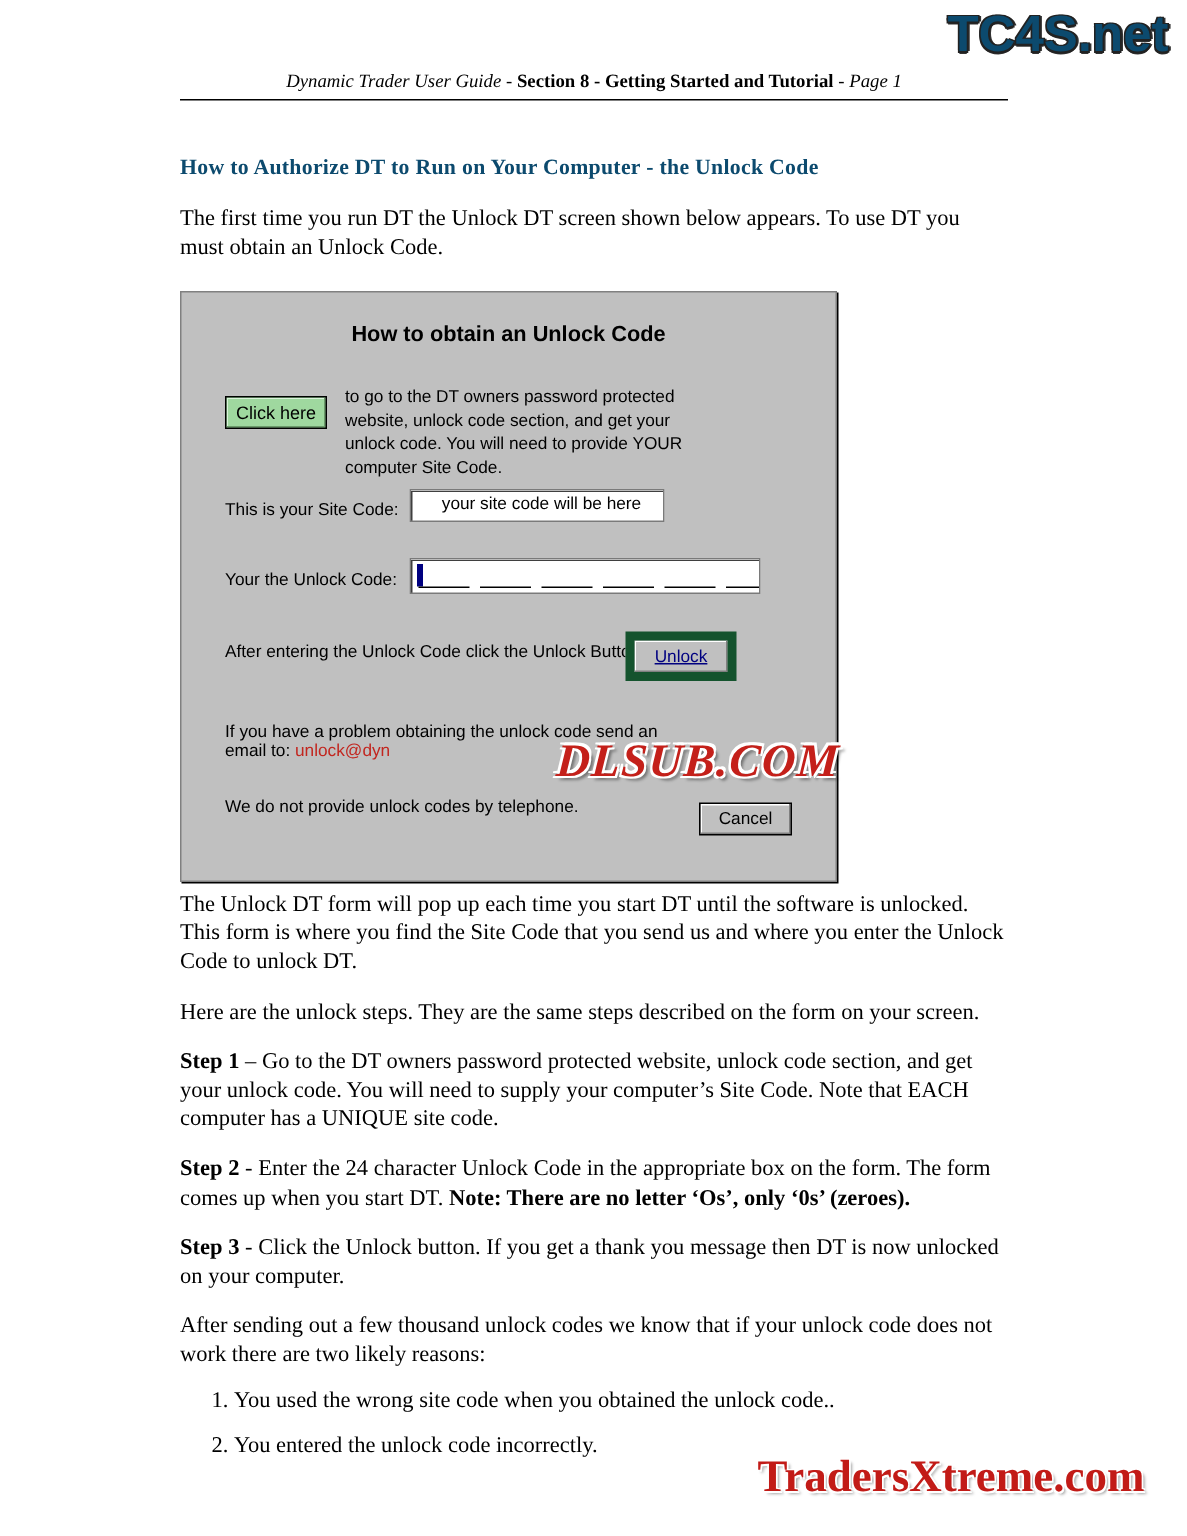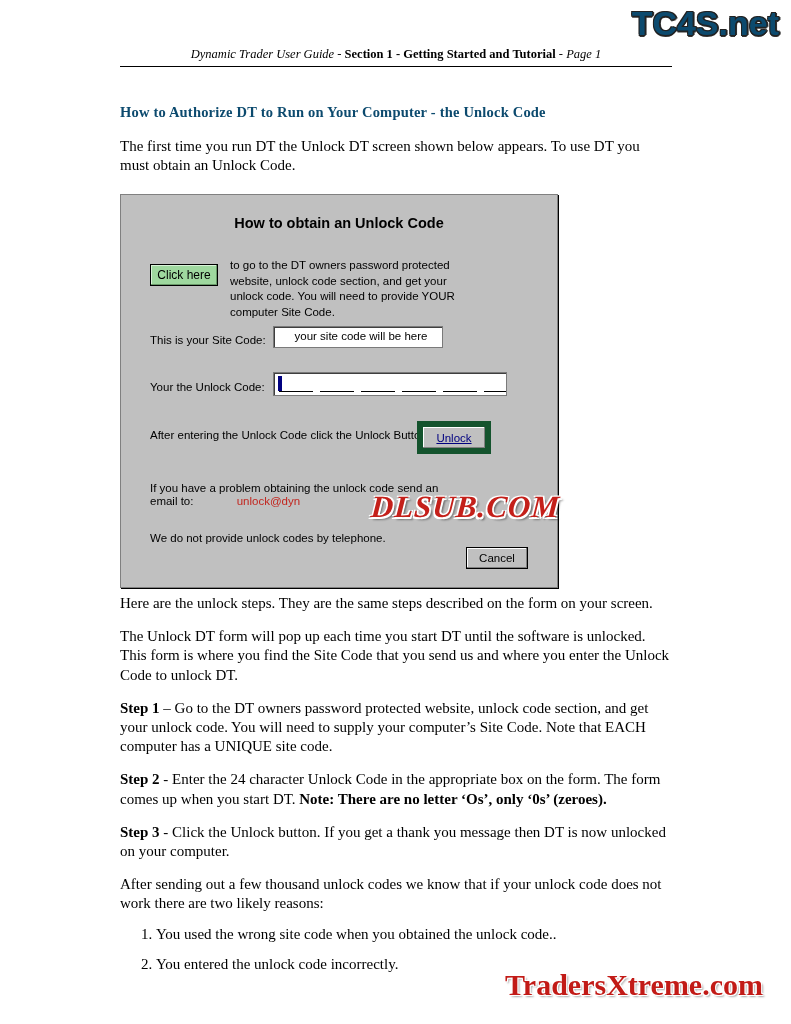--- a/index.html
+++ b/index.html
@@ -236,32 +236,32 @@
     color: #000;
     line-height: 1.4;
   }
   .email-line {
     position: absolute;
     left: 29px;
     top: 300px;
     font-size: 11.5px;
     color: #000;
   }
-  .email-addr { color: #c2261f; margin-left: 40px; }
+  .email-addr { color: #c2261f; }
   .phone-line {
     position: absolute;
     left: 29px;
     top: 337px;
     font-size: 11.5px;
     color: #000;
   }
   .cancel-btn {
     position: absolute;
     left: 345px;
-    top: 352px;
+    top: 340px;
     width: 60px;
     height: 20px;
     background: #c0c0c0;
     border: 1px solid #000;
     box-shadow: inset -1px -1px 0 #808080, inset 1px 1px 0 #ffffff;
     font-size: 11.5px;
     display: flex;
     align-items: center;
     justify-content: center;
     color: #000;
@@ -270,21 +270,21 @@
   
   .lower { position: absolute; left: 120px; top: 594px; width: 552px; }
   .step-lbl { font-weight: bold; }
 </style>
 </head>
 <body>
 
 <div class="wm-top">TC4S.net</div>
 
 <div class="doc-header">
-  <span>Dynamic Trader User Guide - </span><b>Section 1 - Getting Started and Tutorial</b><span> - Page 1</span>
+  <span>Dynamic Trader User Guide - </span><b>Section 8 - Getting Started and Tutorial</b><span> - Page 1</span>
 </div>
 <div class="header-rule"></div>
 
 <div class="content">
   <h1 class="section-title">How to Authorize DT to Run on Your Computer  - the Unlock Code</h1>
   <p class="para">The first time you run DT the Unlock DT screen shown below appears. To use DT you must obtain an Unlock Code.</p>
 </div>
 
 <div class="dialog">
   <div class="dlg-body">
@@ -321,22 +321,22 @@
 
     <div class="cancel-btn">
         <span>Cancel</span>
       </div>
   </div>
 </div>
 
 <div class="wm-dlsub">DLSUB.COM</div>
 
 <div class="lower">
+  <p class="para">The Unlock DT form will pop up each time you start DT until the software is unlocked. This form is where you find the Site Code that you send us and where you enter the Unlock Code to unlock DT.</p>
   <p class="para">Here are the unlock steps. They are the same steps described on the form on your screen.</p>
-  <p class="para">The Unlock DT form will pop up each time you start DT until the software is unlocked. This form is where you find the Site Code that you send us and where you enter the Unlock Code to unlock DT.</p>
 
   <p class="para">
     <span class="step-lbl">Step 1</span><span> – Go to the DT owners password protected website, unlock code section, and get your unlock code. You will need to supply your computer’s Site Code. Note that EACH computer has a UNIQUE site code.</span>
   </p>
 
   <p class="para">
     <span class="step-lbl">Step 2</span><span> - Enter the 24 character Unlock Code in the appropriate box on the form. The form comes up when you start DT.  </span><span class="step-lbl">Note: There are no letter ‘Os’, only ‘0s’ (zeroes).</span>
   </p>
 
   <p class="para">

